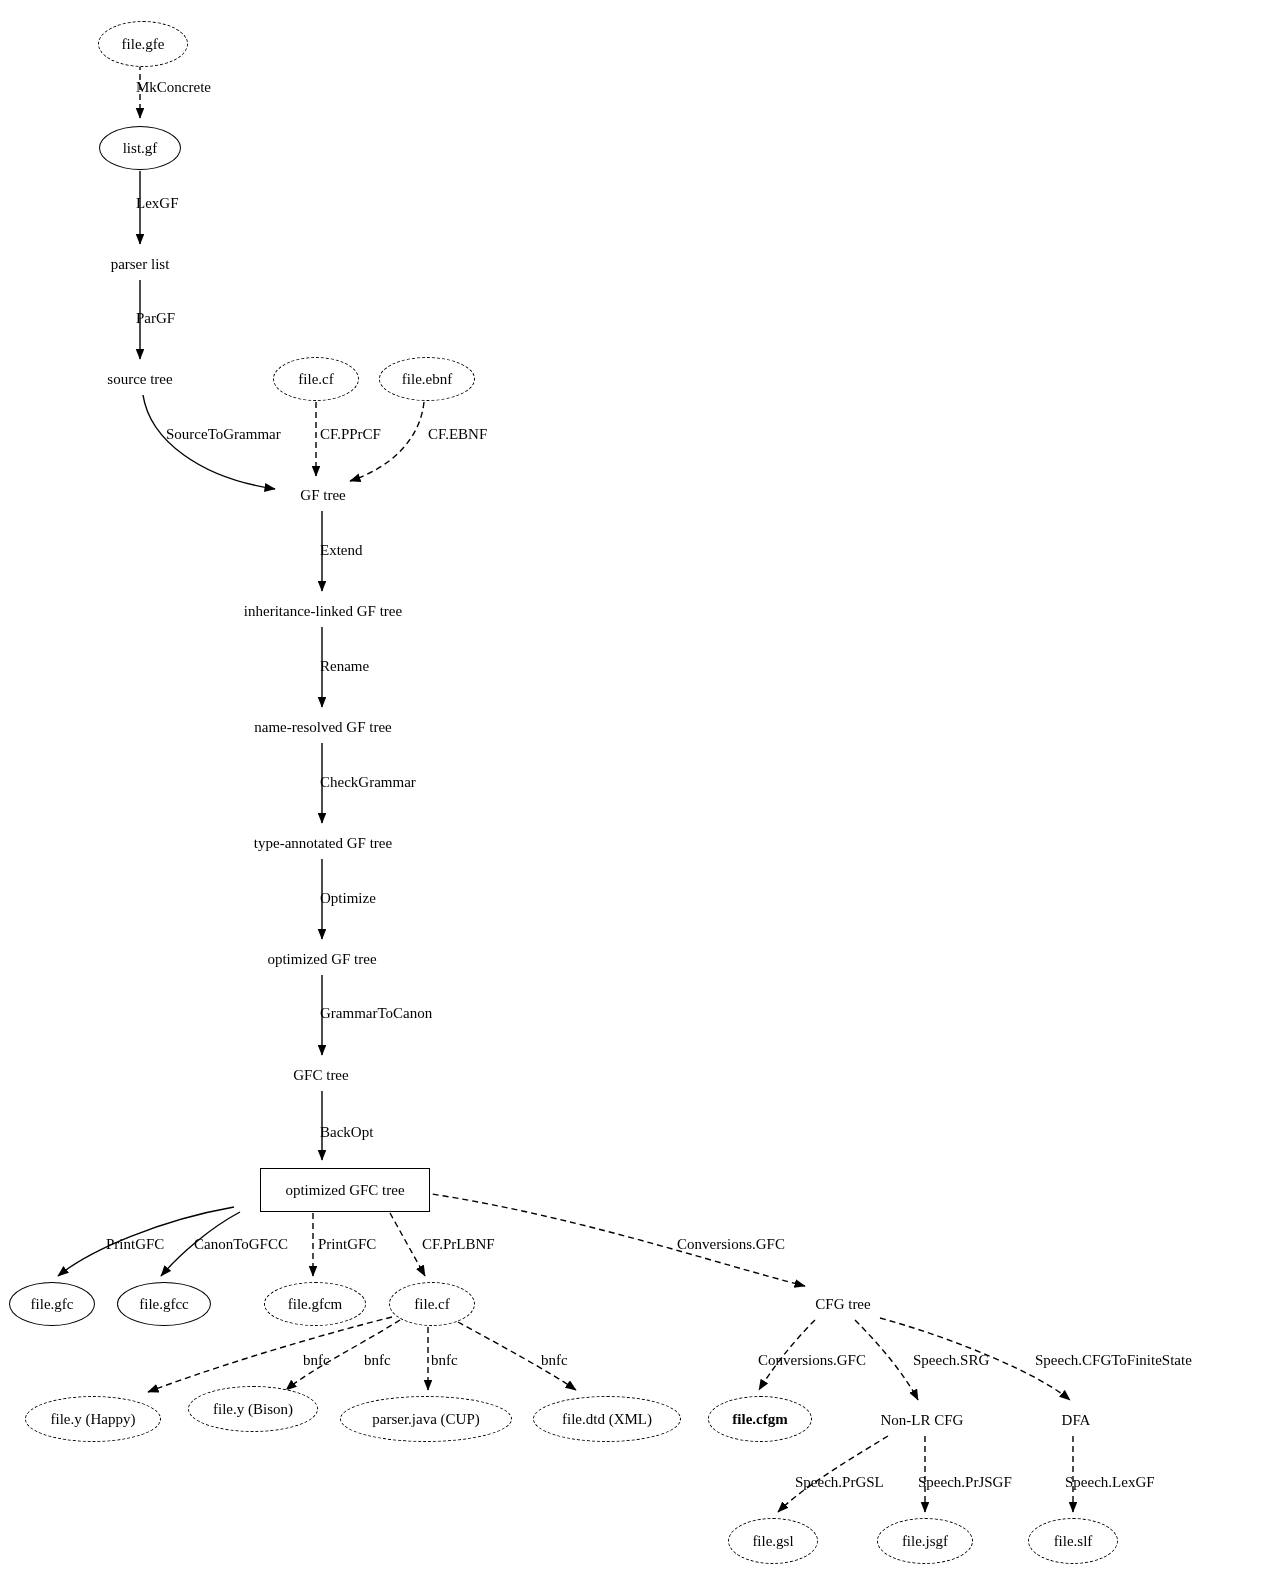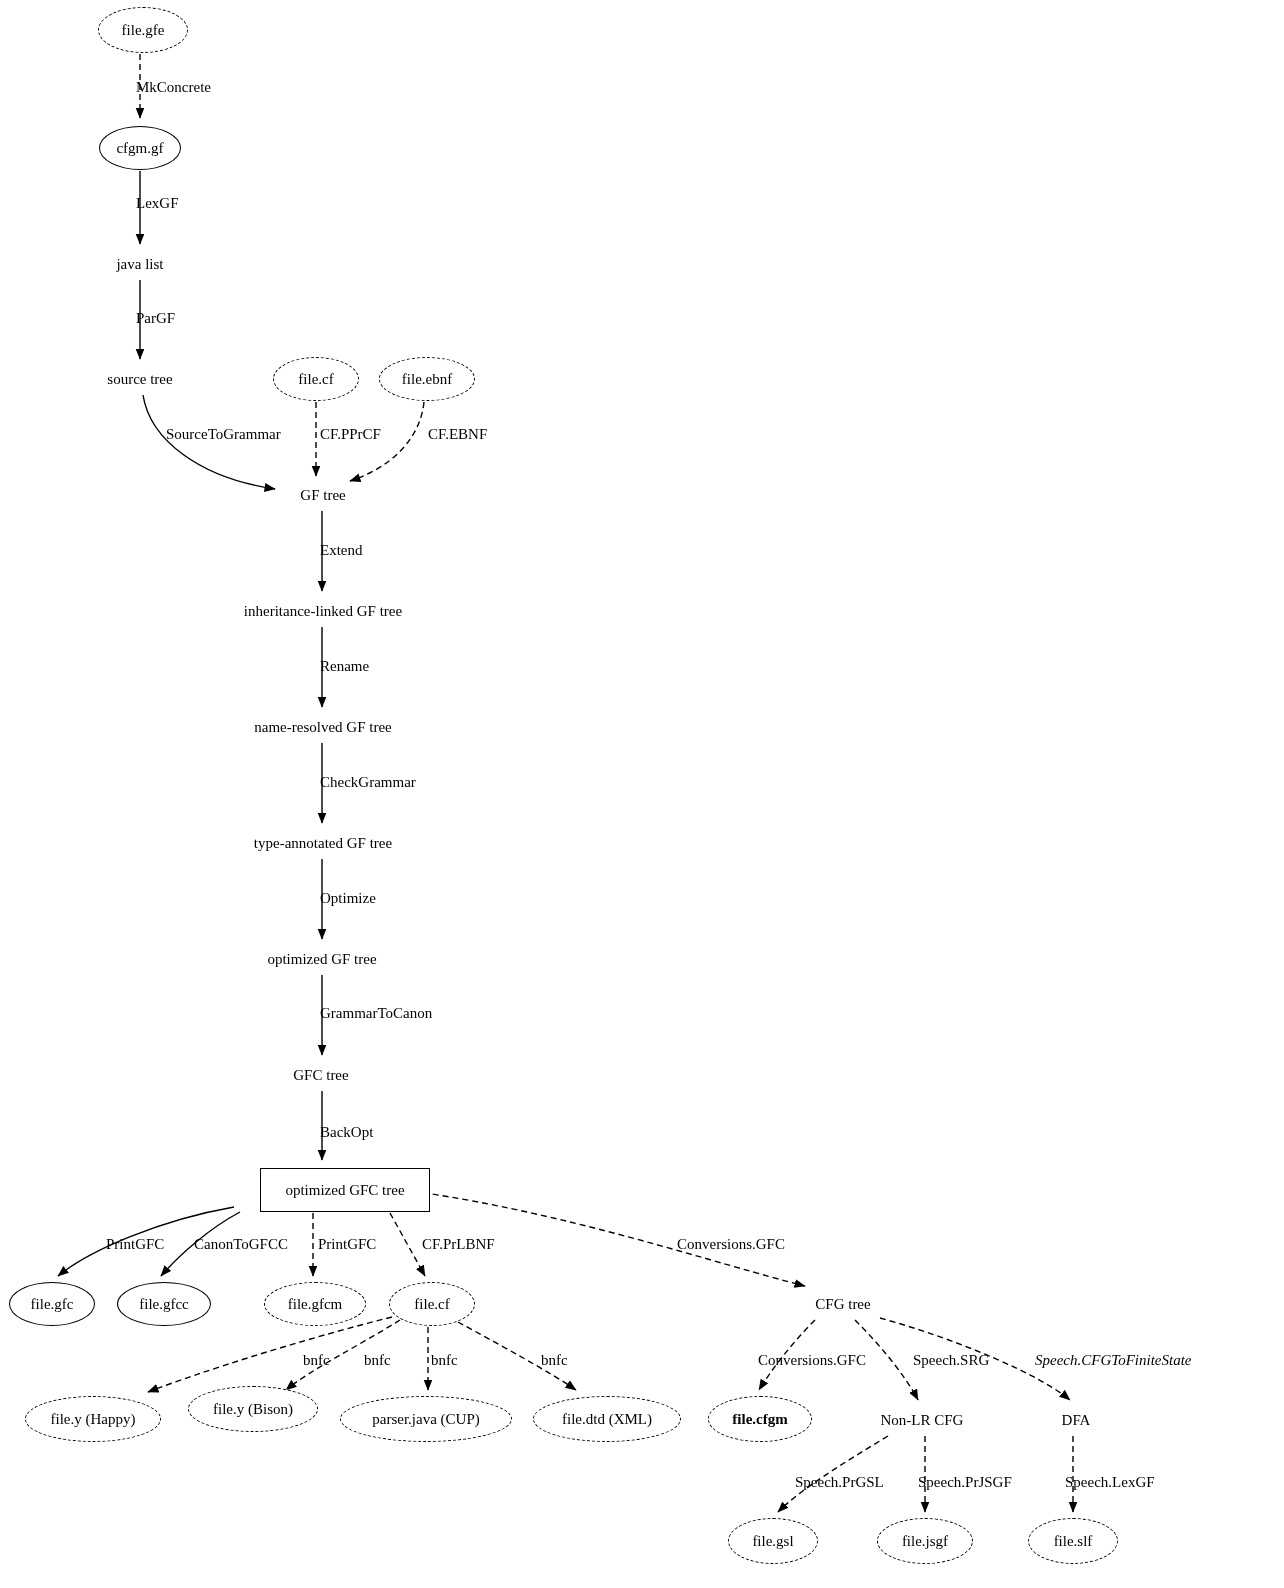--- a/index.html
+++ b/index.html
@@ -123,28 +123,28 @@
       <path d="M880,1318 C960,1340 1040,1375 1070,1400" stroke-dasharray="6,4"></path>
 
       <path d="M888,1436 C840,1465 800,1490 778,1512" stroke-dasharray="6,4"></path>
 
       <path d="M925,1436 L925,1512" stroke-dasharray="6,4"></path>
 
       <path d="M1073,1436 L1073,1512" stroke-dasharray="6,4"></path>
     </g>
   </svg>
 
-  <div class="node ellipse-dashed" style="left:98px;top:7px;width:90px;height:46px;align-items:center;">
+  <div class="node ellipse-dashed" style="left:98px;top:21px;width:90px;height:46px;align-items:center;">
     <span>file.gfe</span>
   </div>
   <div class="node ellipse-solid" style="left:99px;top:126px;width:82px;height:44px;">
-    <span>cfgm.gf</span>
+    <span>list.gf</span>
   </div>
   <div class="node plain" style="left:96px;top:252px;width:88px;height:24px;">
-    <span>java list</span>
+    <span>parser list</span>
   </div>
   <div class="node plain" style="left:90px;top:367px;width:100px;height:24px;">
     <span>source tree</span>
   </div>
   <div class="node ellipse-dashed" style="left:273px;top:357px;width:86px;height:44px;">
     <span>file.cf</span>
   </div>
   <div class="node ellipse-dashed" style="left:379px;top:357px;width:96px;height:44px;">
     <span>file.ebnf</span>
   </div>
@@ -231,18 +231,18 @@
   <div class="edge-label" style="left:194px;top:1236px;">CanonToGFCC</div>
   <div class="edge-label" style="left:318px;top:1236px;">PrintGFC</div>
   <div class="edge-label" style="left:422px;top:1236px;">CF.PrLBNF</div>
   <div class="edge-label" style="left:677px;top:1236px;">Conversions.GFC</div>
   <div class="edge-label" style="left:303px;top:1352px;">bnfc</div>
   <div class="edge-label" style="left:364px;top:1352px;">bnfc</div>
   <div class="edge-label" style="left:431px;top:1352px;">bnfc</div>
   <div class="edge-label" style="left:541px;top:1352px;">bnfc</div>
   <div class="edge-label" style="left:758px;top:1352px;">Conversions.GFC</div>
   <div class="edge-label" style="left:913px;top:1352px;">Speech.SRG</div>
-  <div class="edge-label" style="left:1035px;top:1352px;font-style:italic;">Speech.CFGToFiniteState</div>
+  <div class="edge-label" style="left:1035px;top:1352px;">Speech.CFGToFiniteState</div>
   <div class="edge-label" style="left:795px;top:1474px;">Speech.PrGSL</div>
   <div class="edge-label" style="left:918px;top:1474px;">Speech.PrJSGF</div>
   <div class="edge-label" style="left:1065px;top:1474px;">Speech.LexGF</div>
 
 </div>
 
 </body></html>

